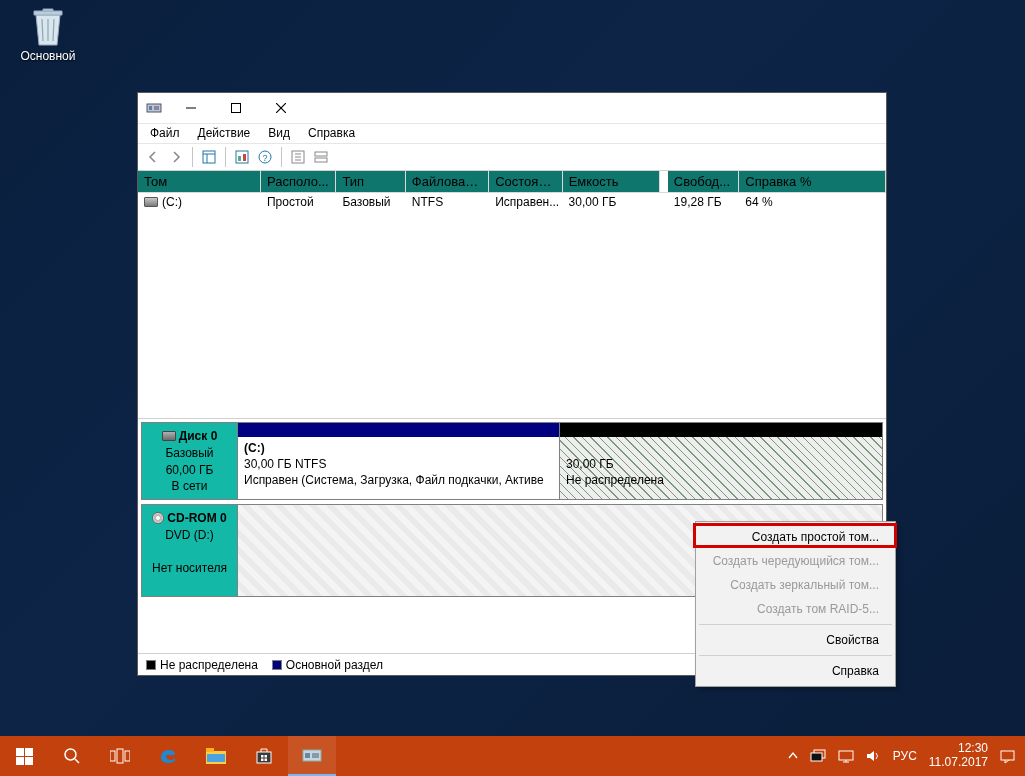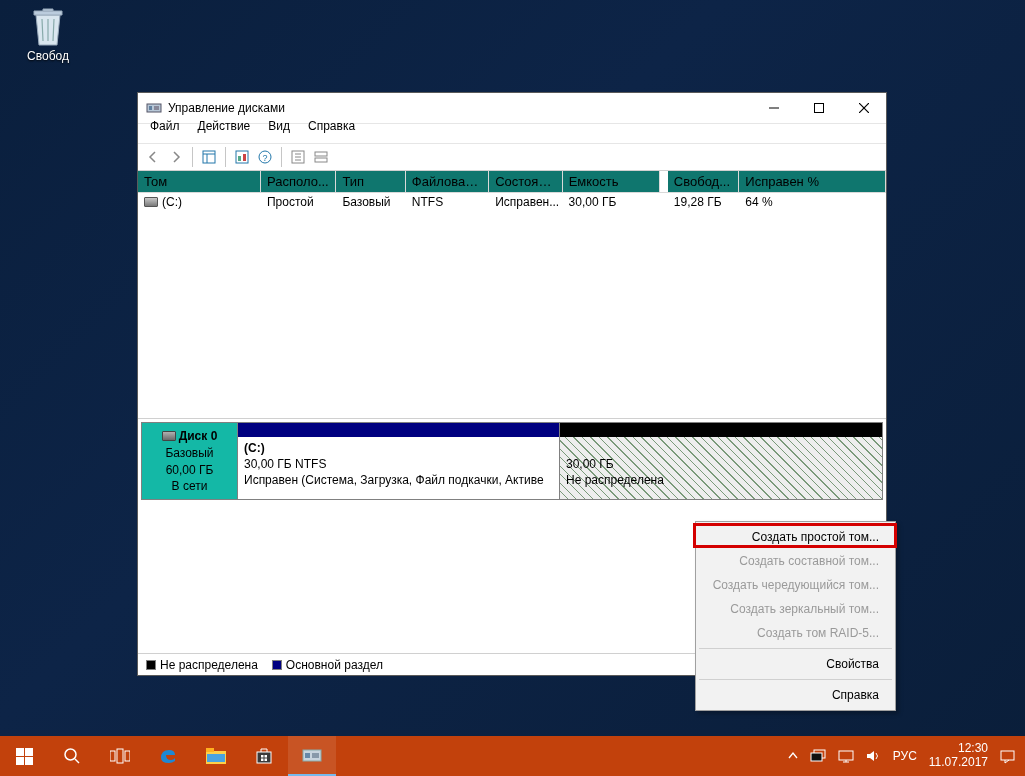--- a/index.html
+++ b/index.html
@@ -15,21 +15,21 @@
   
   .window { position: absolute; left: 137px; top: 92px; width: 750px; height: 584px; background: #fff; border: 1px solid #5a5a5a; display: flex; flex-direction: column; }
 
   
   .titlebar { height: 30px; display: flex; align-items: center; background: #fff; }
   .titlebar .app-icon { width: 16px; height: 16px; margin: 0 6px 0 8px; }
   .titlebar .title { flex: 1; font-size: 12px; color: #000; }
   .winbtn { width: 45px; height: 29px; display: flex; align-items: center; justify-content: center; cursor: default; }
 
   
-  .menubar { height: 20px; padding: 8px 4px; display: flex; align-items: flex-end; gap: 2px; background: #fff; border-top: 1px solid #e6e6e6; }
+  .menubar { height: 20px; padding: 0 4px; display: flex; align-items: flex-start; gap: 2px; background: #fff; border-top: 1px solid #e6e6e6; }
   .menubar span { padding: 2px 8px; font-size: 12px; }
 
   
   .toolbar { height: 28px; display: flex; align-items: center; padding: 0 4px; gap: 1px; border-bottom: 1px solid #d0d0d0; border-top: 1px solid #e6e6e6; background: #fff; }
   .tb-sep { width: 1px; height: 20px; background: #c6c6c6; margin: 0 4px; }
   .tb-btn { width: 22px; height: 22px; display: flex; align-items: center; justify-content: center; border: 1px solid transparent; }
 
   
   .vol-list { flex: 0 0 248px; border-bottom: 1px solid #d0d0d0; display: flex; flex-direction: column; overflow: hidden; }
   .vl-header { display: flex; background: #fff; border-bottom: 1px solid #d9d9d9; height: 22px; }
@@ -101,34 +101,33 @@
 
 <div class="desktop-icon">
   <div class="recycle-bin-glyph">
     <svg viewBox="0 0 40 42">
         <path d="M8 10 L32 10 L29 40 L11 40 Z" fill="#d9e6ef" stroke="#9ab" stroke-width="1"></path>
         <path d="M6 6 L34 6 L34 10 L6 10 Z" fill="#bcd" stroke="#9ab"></path>
         <path d="M15 4 L25 4 L25 6 L15 6 Z" fill="#bcd" stroke="#9ab"></path>
         <path d="M14 14 L15 36 M20 14 L20 36 M26 14 L25 36" stroke="#8aa" stroke-width="1.2" fill="none"></path>
       </svg>
   </div>
-  <span>Свобод</span>
+  <span>Основной</span>
 </div>
 
 <div class="window">
 
   <div class="titlebar">
     <span class="app-icon">
       <svg width="16" height="16" viewBox="0 0 16 16">
           <rect x="1" y="4" width="14" height="8" fill="#b8c8d8" stroke="#556"></rect>
           <rect x="3" y="6" width="3" height="4" fill="#6080a0"></rect>
           <rect x="8" y="6" width="5" height="4" fill="#889"></rect>
         </svg>
     </span>
-    <span class="title">Управление дисками</span>
     <div class="winbtn">
         <svg width="10" height="10">
           <line x1="0" y1="5" x2="10" y2="5" stroke="#000" stroke-width="1"></line>
         </svg>
       </div>
     <div class="winbtn">
         <svg width="10" height="10">
           <rect x="0.5" y="0.5" width="9" height="9" fill="none" stroke="#000" stroke-width="1"></rect>
         </svg>
       </div>
@@ -199,21 +198,21 @@
 
   <div class="vol-list">
     <div class="vl-header">
       <div class="col-vol">Том</div>
       <div class="col-layout">Располо...</div>
       <div class="col-type">Тип</div>
       <div class="col-fs">Файловая с...</div>
       <div class="col-status">Состояние</div>
       <div class="col-cap">Емкость</div>
       <div class="col-free">Свобод...</div>
-      <div class="col-pct">Исправен %</div>
+      <div class="col-pct">Справка %</div>
     </div>
     <div class="vl-row">
       <div class="col-vol"><span class="vol-icon"></span><span>(C:)</span></div>
       <div class="col-layout">Простой</div>
       <div class="col-type">Базовый</div>
       <div class="col-fs">NTFS</div>
       <div class="col-status">Исправен...</div>
       <div class="col-cap">30,00 ГБ</div>
       <div class="col-free">19,28 ГБ</div>
       <div class="col-pct">64 %</div>
@@ -237,31 +236,40 @@
         </div>
         <div class="part hatched" style="width:50%">
           <div class="stripe unalloc"></div>
           <br>
           <span>30,00 ГБ</span><br>
           <span>Не распределена</span>
         </div>
       </div>
     </div>
 
+    <div class="disk-row tall">
+      <div class="disk-label">
+        <span class="cd-icon"></span><b>CD-ROM 0</b><br>
+        <span>DVD (D:)</span><br><br>
+        <span>Нет носителя</span>
+      </div>
+      <div class="disk-parts">
+          <div class="part no-media" style="width:100%"></div>
+        </div>
+    </div>
   </div>
 
   <div class="legend">
     <span><span class="sw black"></span><span>Не распределена</span></span>
     <span><span class="sw navy"></span><span>Основной раздел</span></span>
   </div>
 </div>
 
 <div class="ctx-menu">
   <div class="ctx-item">Создать простой том...</div>
-  <div class="ctx-item disabled">Создать составной том...</div>
   <div class="ctx-item disabled">Создать чередующийся том...</div>
   <div class="ctx-item disabled">Создать зеркальный том...</div>
   <div class="ctx-item disabled">Создать том RAID-5...</div>
   <div class="ctx-sep"></div>
   <div class="ctx-item">Свойства</div>
   <div class="ctx-sep"></div>
   <div class="ctx-item">Справка</div>
 </div>
 <div class="ctx-highlight"></div>
 

